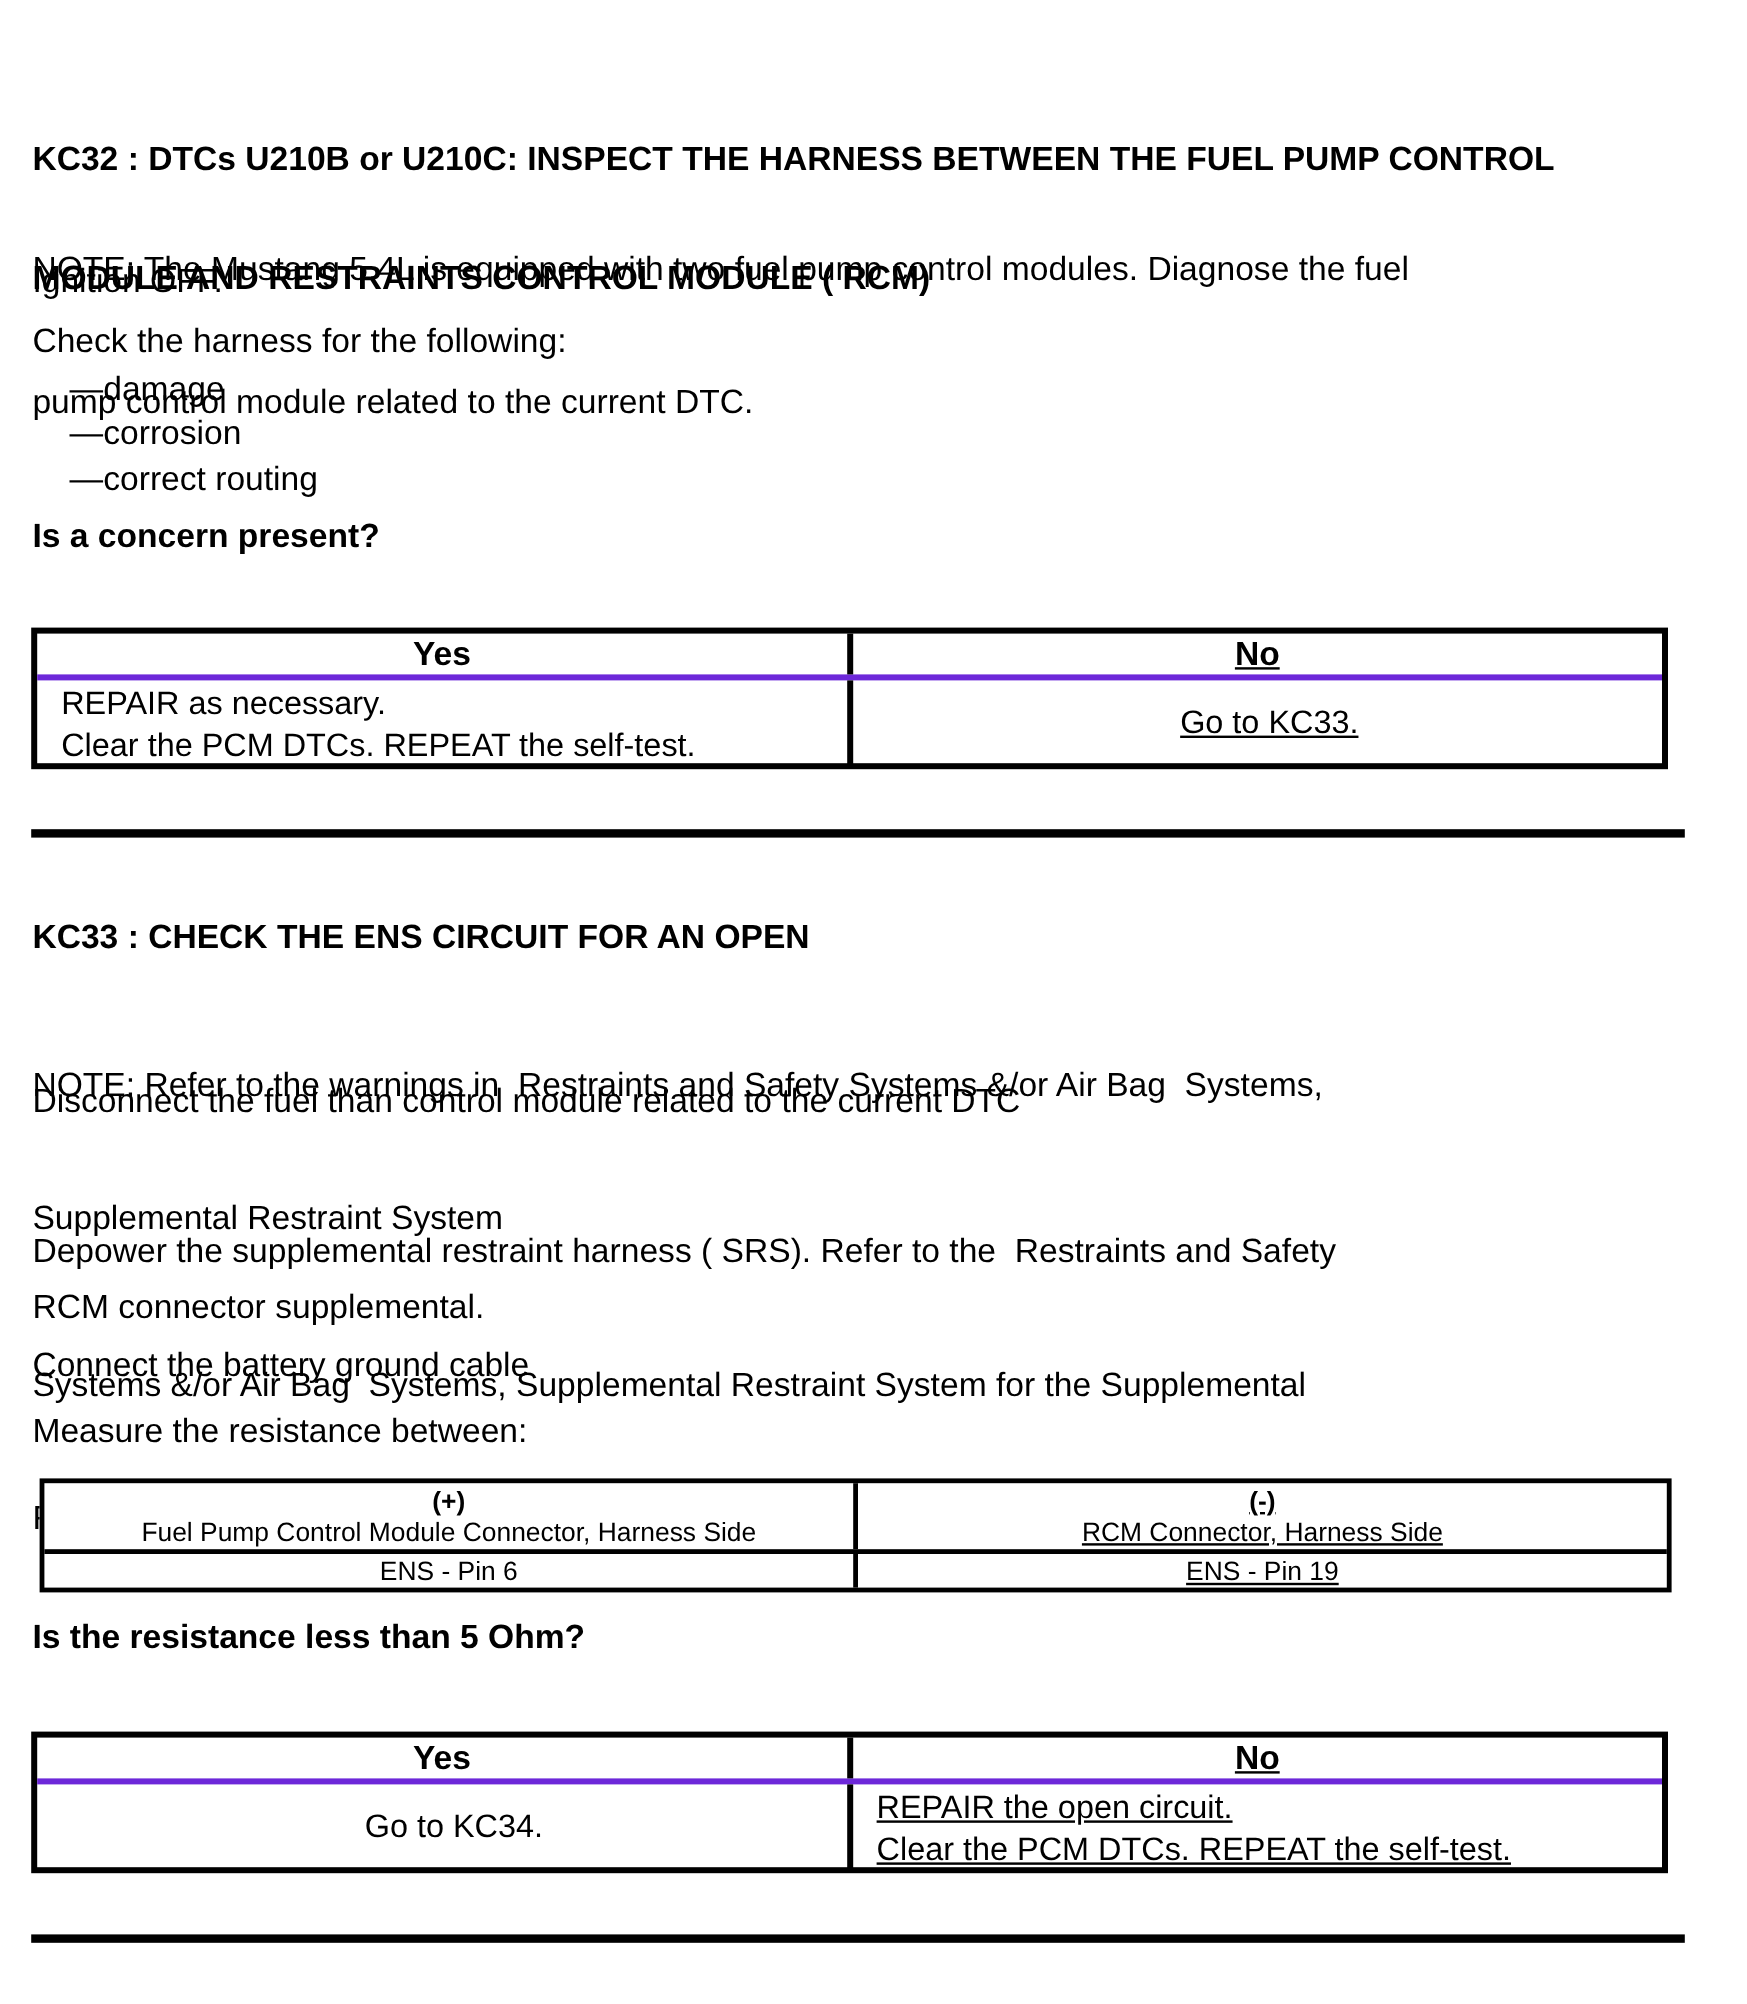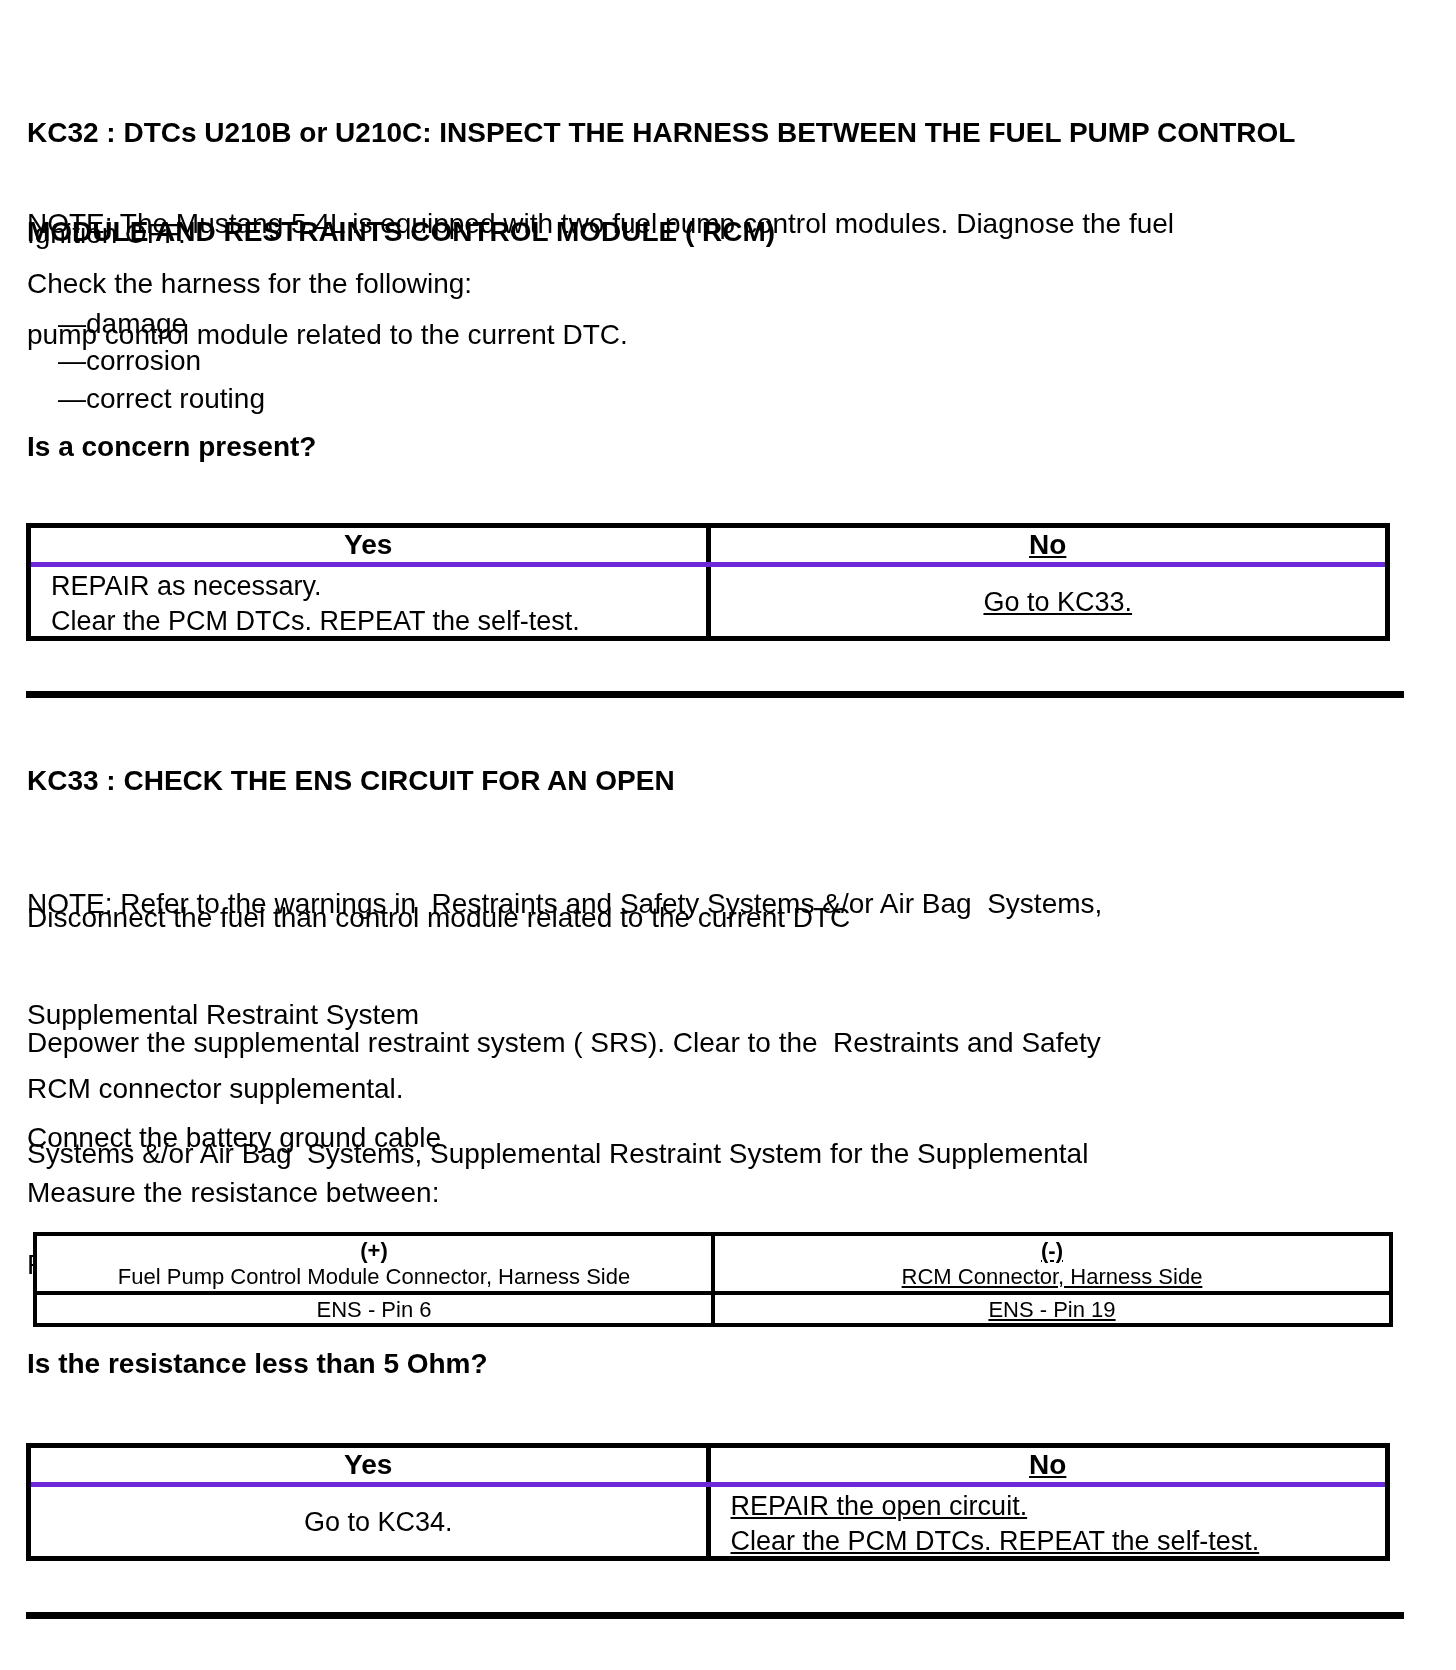--- a/index.html
+++ b/index.html
@@ -79,21 +79,21 @@
   <div class="txt h1" style="top:764px; left:27px;">KC33 : CHECK THE ENS CIRCUIT FOR AN OPEN</div>
 
   <div class="txt" style="top:811px; left:27px;">
     <div>NOTE: Refer to the warnings in  Restraints and Safety Systems &amp;/or Air Bag  Systems,</div>
     <div>Supplemental Restraint System</div>
   </div>
 
   <div class="txt" style="top:899px; left:27px;">Disconnect the fuel than control module related to the current DTC</div>
 
   <div class="txt" style="top:950px; left:27px;">
-    <div>Depower the supplemental restraint system ( SRS). Clear to the  Restraints and Safety</div>
+    <div>Depower the supplemental restraint harness ( SRS). Refer to the  Restraints and Safety</div>
     <div>Systems &amp;/or Air Bag  Systems, Supplemental Restraint System for the Supplemental</div>
     <div>Restraint System ( SRS) Depowering and Repowering procedure</div>
   </div>
 
   <div class="txt" style="top:1070px; left:27px;">RCM connector supplemental.</div>
 
   <div class="txt" style="top:1119px; left:27px;">Connect the battery ground cable</div>
 
   <div class="txt" style="top:1174px; left:27px;">Measure the resistance between:</div>
 

